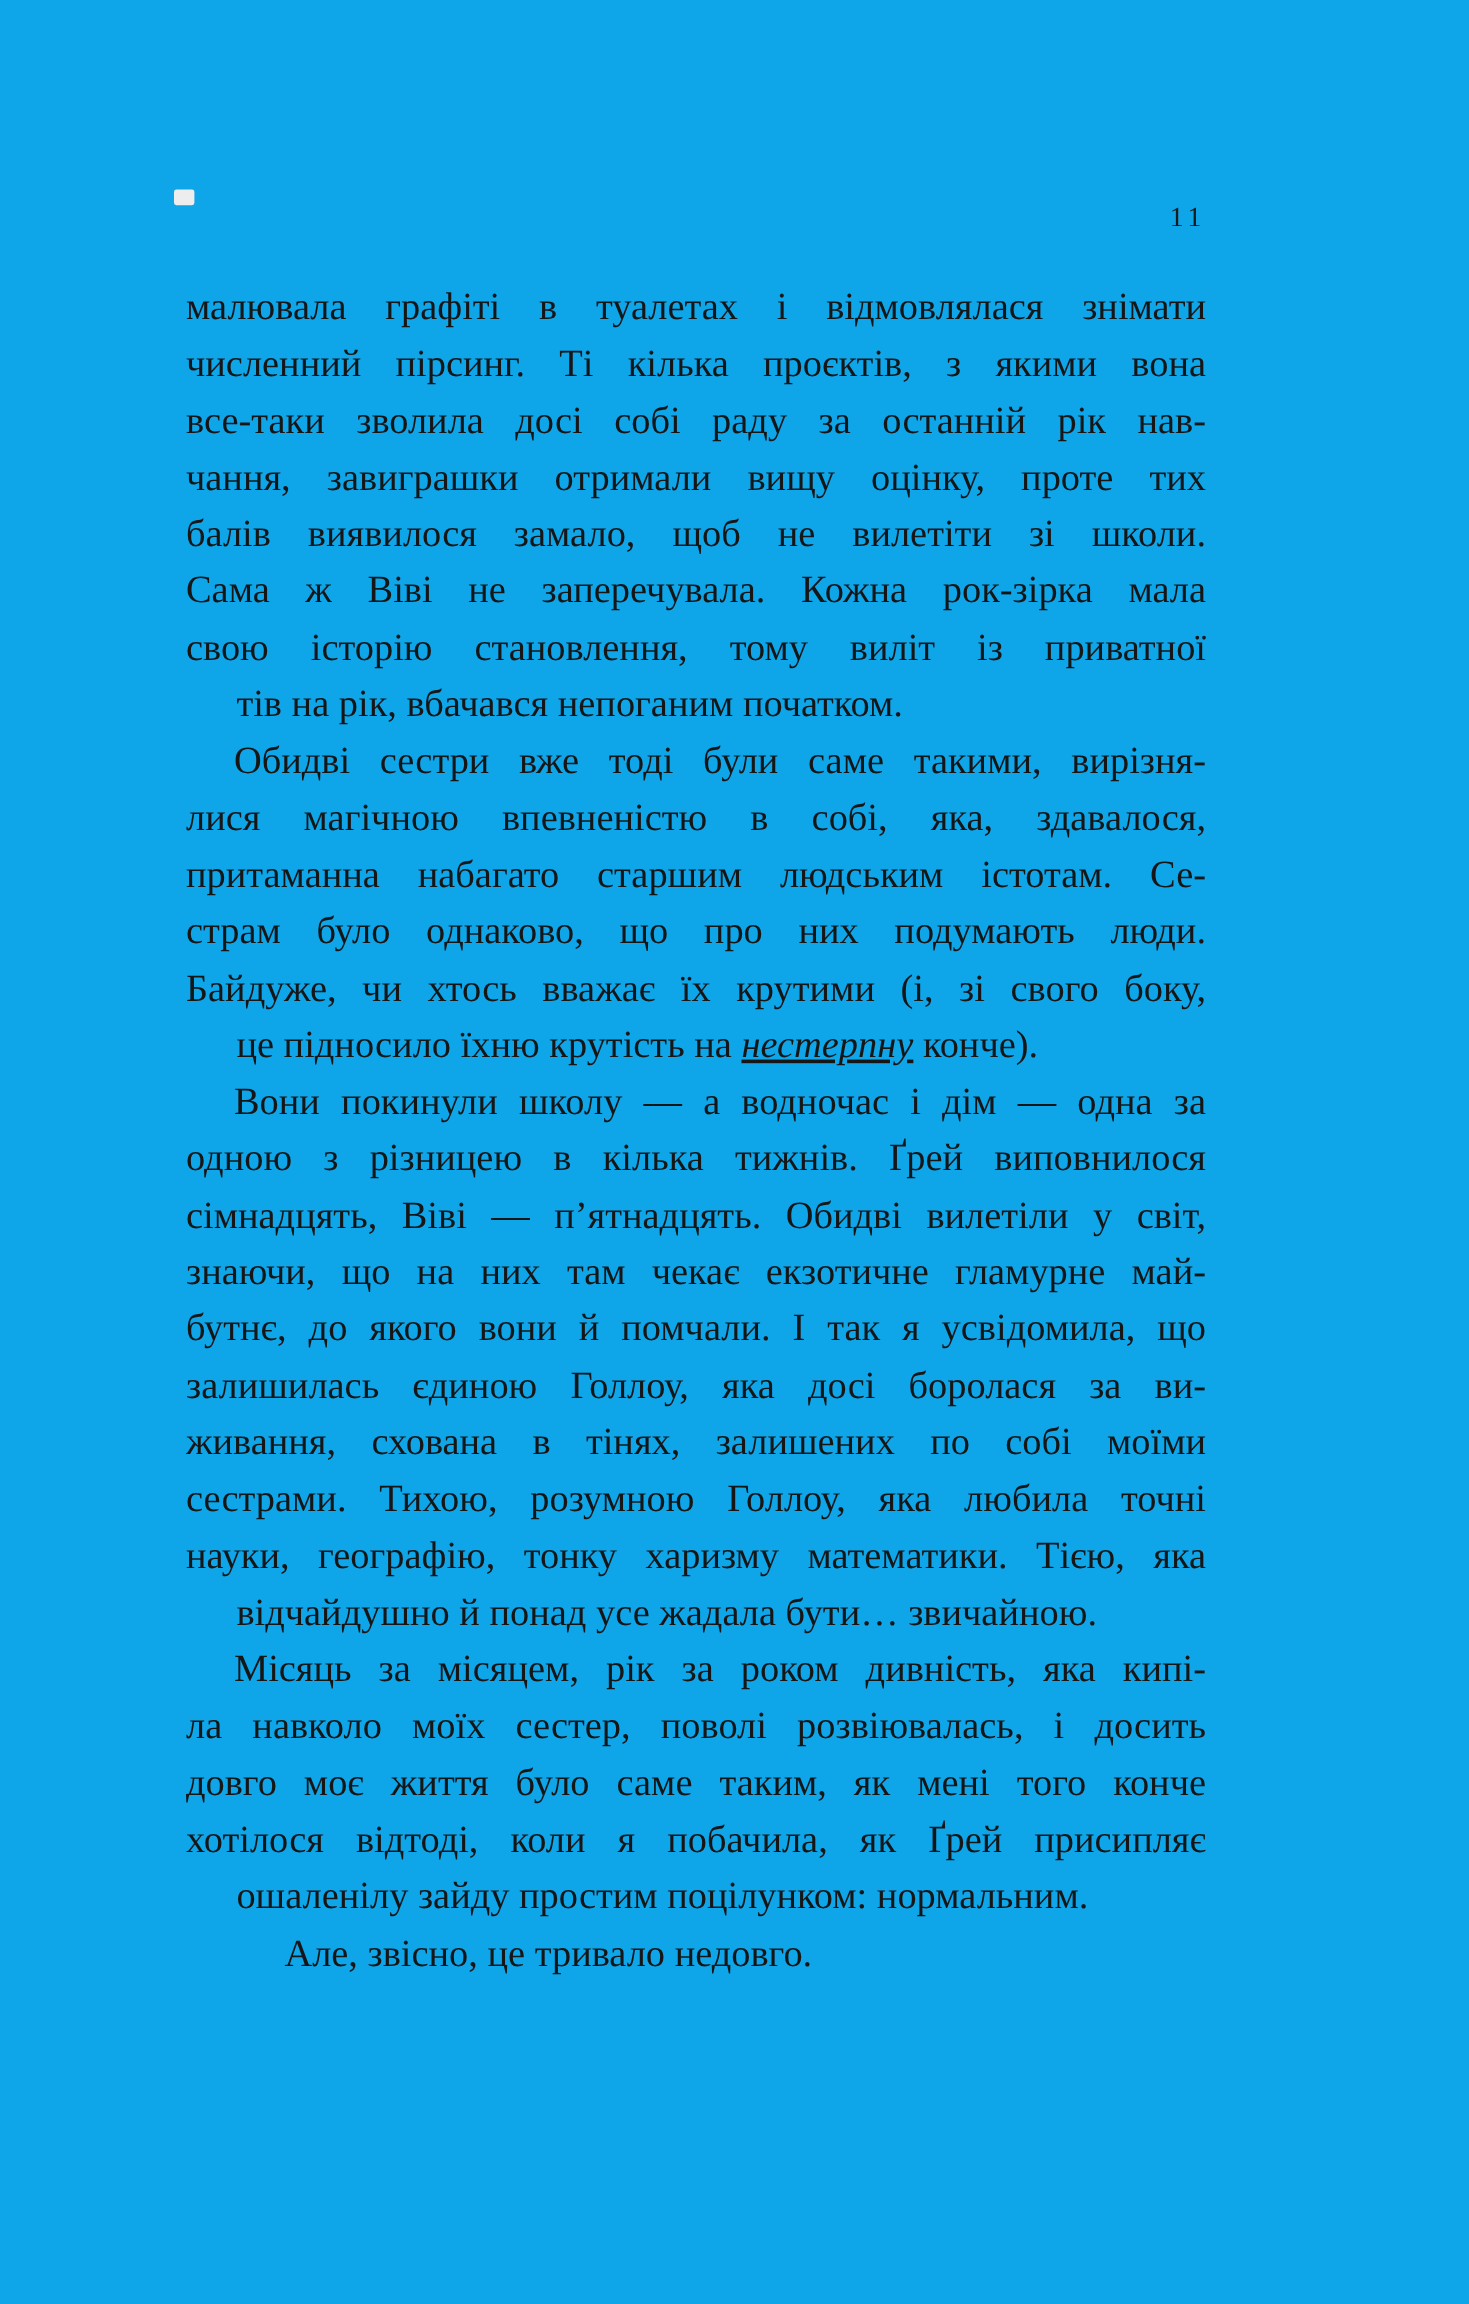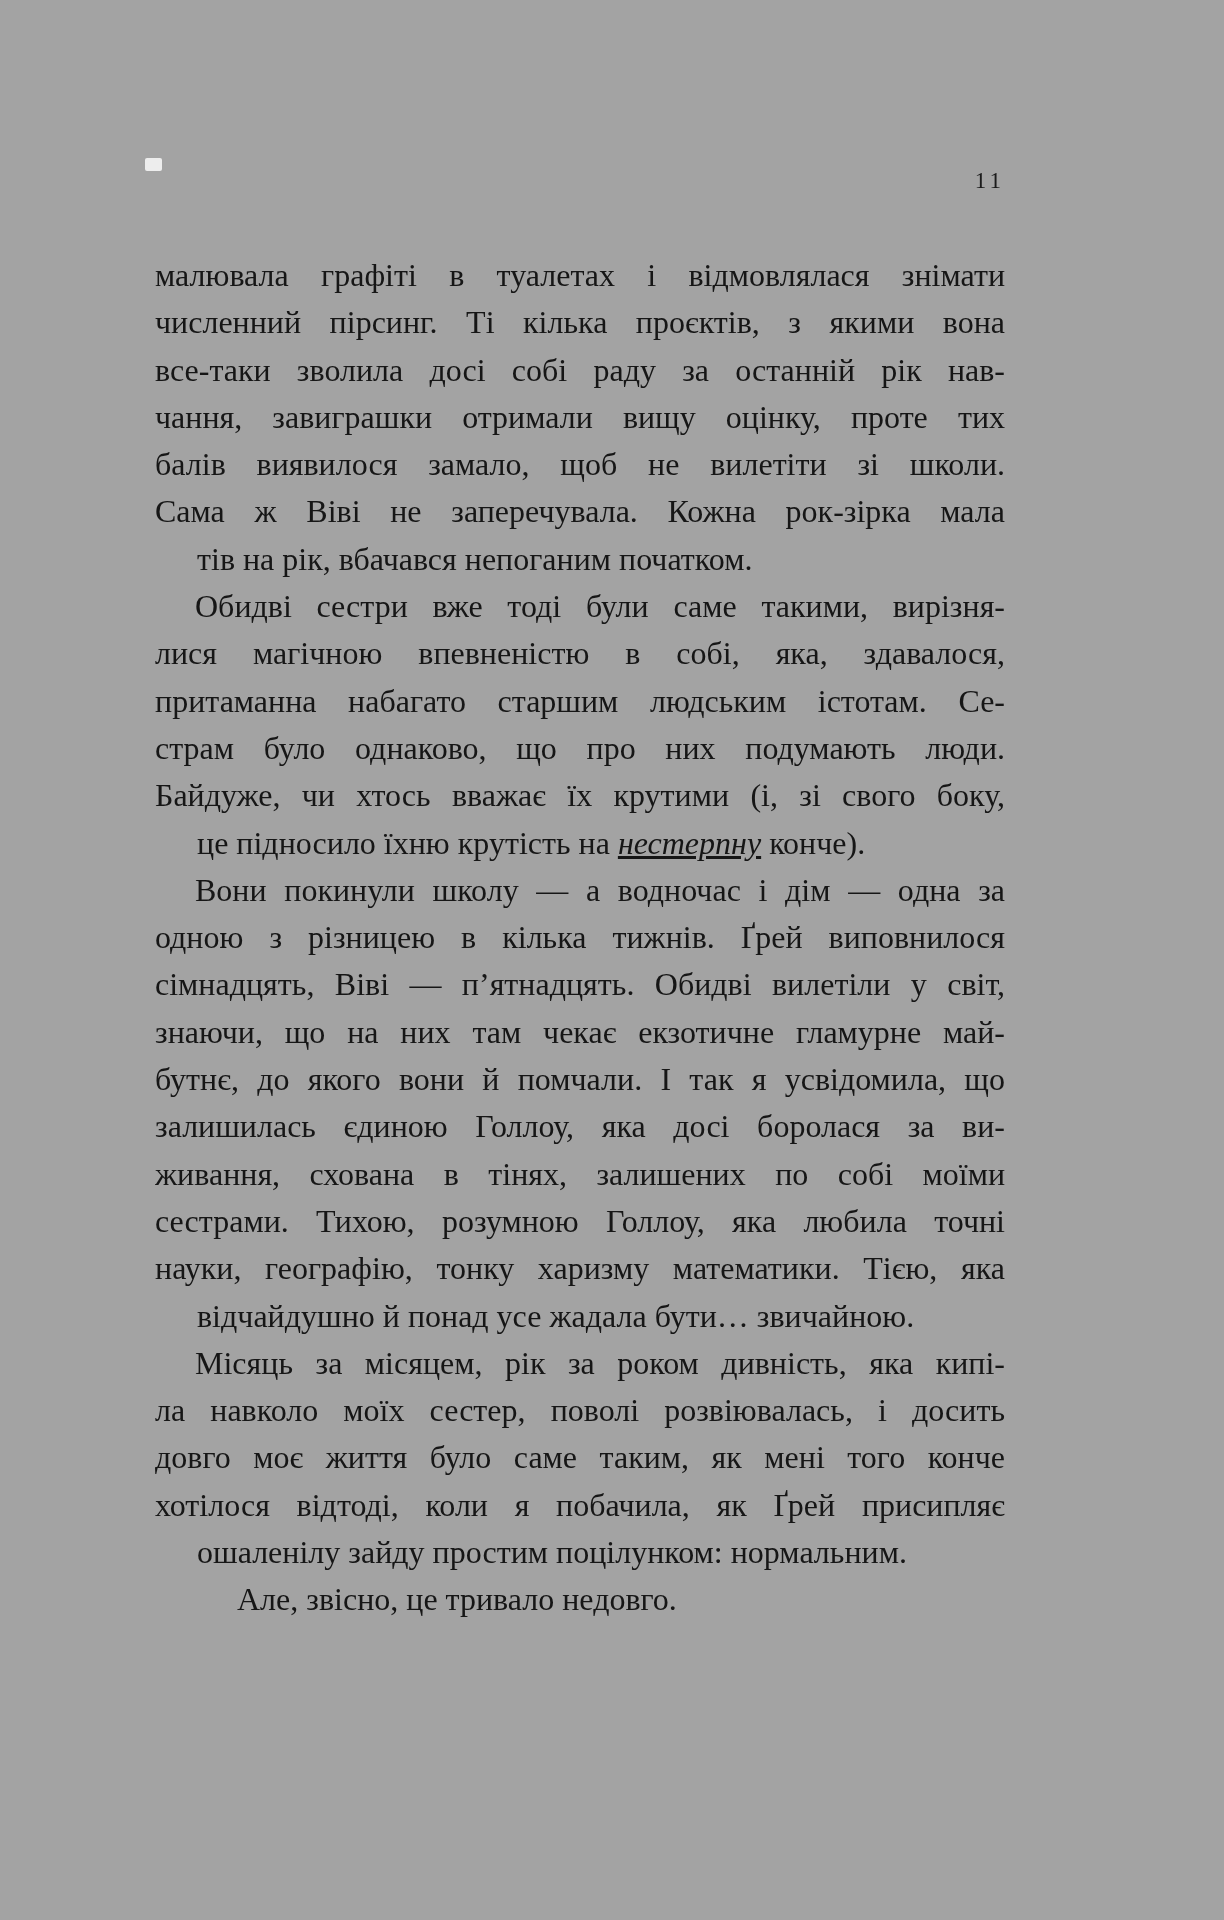--- a/index.html
+++ b/index.html
@@ -4,39 +4,39 @@
 <style>
   html, body {
     margin: 0;
     padding: 0;
     background: #ffffff;
   }
   .book-page {
     position: relative;
     width: 1224px;
     height: 1920px;
-    background: #a3a3a3;
+    background: #0ea5e9;
     font-family: "Liberation Serif", "DejaVu Serif", serif;
     color: #191919;
     overflow: hidden;
   }
   .folio {
     position: absolute;
     left: 155px;
     top: 168px;
     width: 850px;
     text-align: right;
     font-size: 23px;
     letter-spacing: 4px;
     color: #1c1c1c;
   }
   .text-block {
     position: absolute;
     left: 155px;
-    top: 252px;
+    top: 232px;
     width: 850px;
     font-size: 32px;
     line-height: 47.3px;
     color: #161616;
   }
   .line {
     text-align: justify;
     text-align-last: justify;
     height: 47.3px;
     overflow: hidden;
@@ -69,20 +69,21 @@
 <div class="book-page">
   <div class="scan-artifact"></div>
   <div class="folio">11</div>
   <div class="text-block">
       <div class="line"><span>малювала графіті в туалетах і відмовлялася знімати</span></div>
       <div class="line"><span>численний пірсинг. Ті кілька проєктів, з якими вона</span></div>
       <div class="line"><span>все-таки зволила досі собі раду за останній рік нав-</span></div>
       <div class="line"><span>чання, завиграшки отримали вищу оцінку, проте тих</span></div>
       <div class="line"><span>балів виявилося замало, щоб не вилетіти зі школи.</span></div>
       <div class="line"><span>Сама ж Віві не заперечувала. Кожна рок-зірка мала</span></div>
+      <div class="line"><span>свою історію становлення, тому виліт із приватної</span></div>
       <div class="line plast"><span>тів на рік, вбачався непоганим початком.</span></div>
       <div class="line indent"><span>Обидві сестри вже тоді були саме такими, вирізня-</span></div>
       <div class="line"><span>лися магічною впевненістю в собі, яка, здавалося,</span></div>
       <div class="line"><span>притаманна набагато старшим людським істотам. Се-</span></div>
       <div class="line"><span>страм було однаково, що про них подумають люди.</span></div>
       <div class="line"><span>Байдуже, чи хтось вважає їх крутими (і, зі свого боку,</span></div>
       <div class="line plast"><span>це підносило їхню крутість на </span><span class="italic">нестерпну</span><span> конче).</span></div>
       <div class="line indent"><span>Вони покинули школу — а водночас і дім — одна за</span></div>
       <div class="line"><span>одною з різницею в кілька тижнів. Ґрей виповнилося</span></div>
       <div class="line"><span>сімнадцять, Віві — п’ятнадцять. Обидві вилетіли у світ,</span></div>

